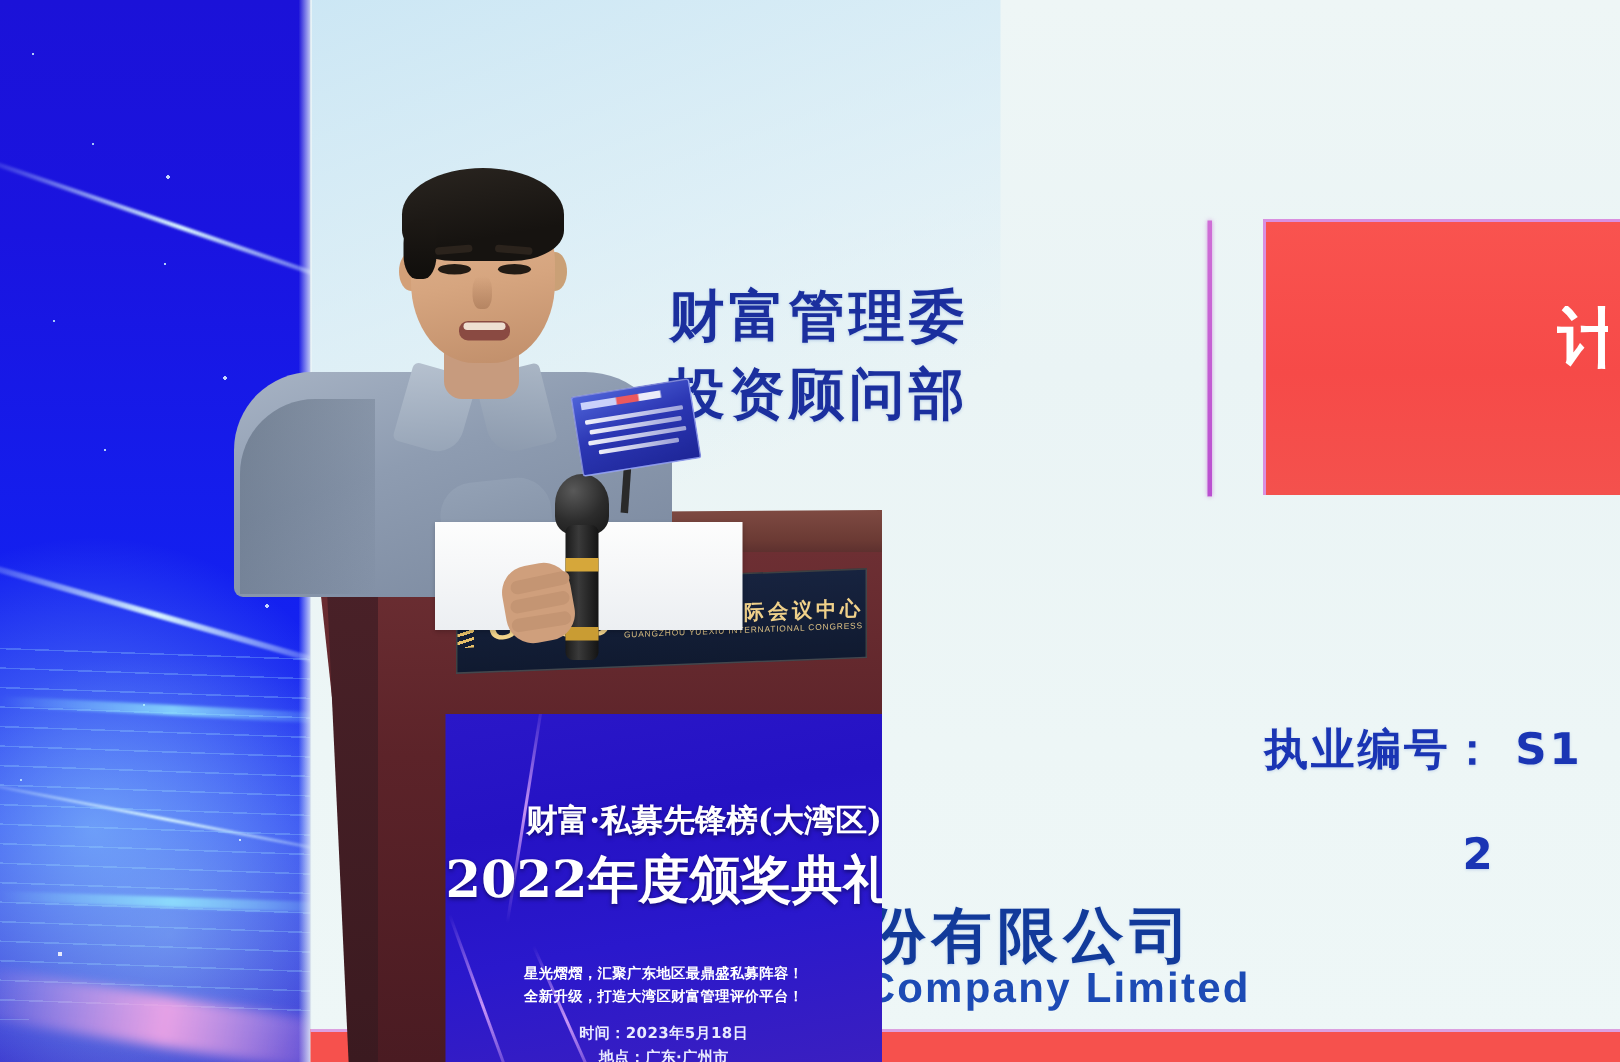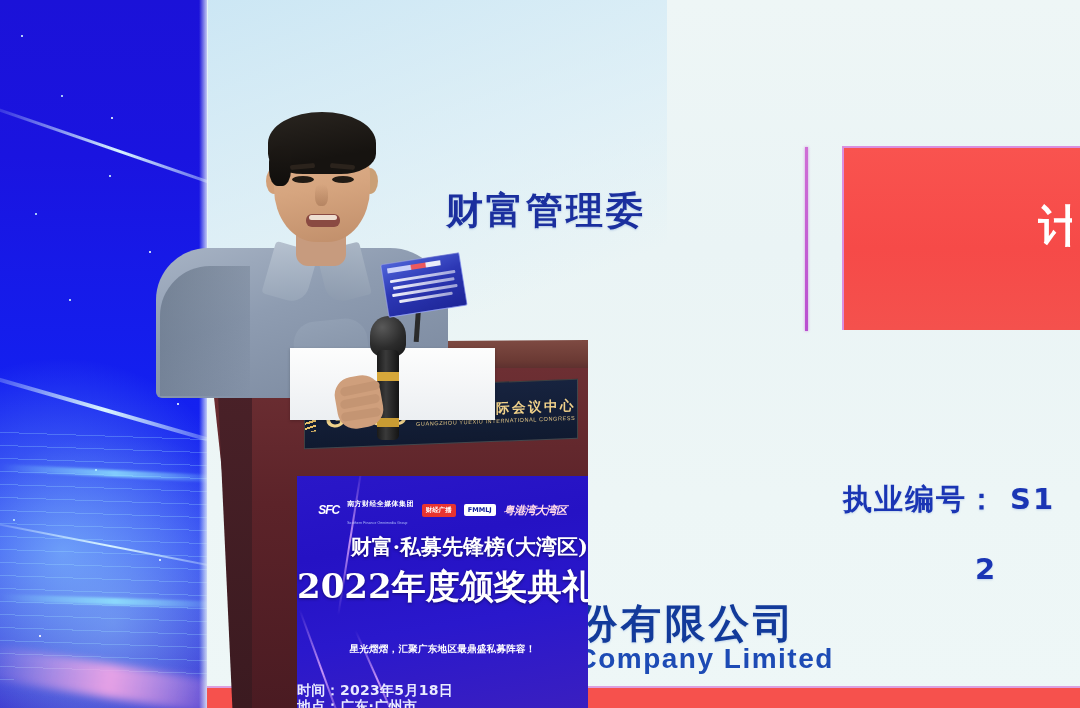--- a/index.html
+++ b/index.html
@@ -119,22 +119,22 @@
     font-family:"DejaVu Serif","Liberation Serif",serif;
     text-shadow:0 1px 3px rgba(0,0,40,.55);white-space:nowrap;}
   .bt1{top:57px;font-size:21px;letter-spacing:0px;}
   .bt2{top:88px;font-size:34px;letter-spacing:0px;}
   .bt3{top:124px;font-size:25px;letter-spacing:0px;}
 
   .b-sub{position:absolute;left:0;right:0;text-align:center;color:#fff;font-weight:700;
     font-size:9.5px;letter-spacing:.3px;font-family:"DejaVu Sans","Liberation Sans",sans-serif;white-space:nowrap;}
   .bs1{top:167px;}
   .bs2{top:182px;}
-  .b-meta{position:absolute;left:0;right:0;text-align:left;color:#e9eaff;font-weight:700;
-    font-size:14px;letter-spacing:.3px;font-family:"DejaVu Sans","Liberation Sans",sans-serif;white-space:nowrap;}
+  .b-meta{position:absolute;left:0;right:0;text-align:center;color:#e9eaff;font-weight:700;
+    font-size:10px;letter-spacing:.3px;font-family:"DejaVu Sans","Liberation Sans",sans-serif;white-space:nowrap;}
   .bm1{top:206px;}
   .bm2{top:222px;}
 
   
   .speaker{position:absolute;left:150px;top:98px;width:300px;height:290px;}
   .torso{position:absolute;left:6px;top:150px;width:292px;height:150px;
     background:linear-gradient(160deg,#a7b3c4 0%,#8e9cb1 40%,#79879d 100%);
     border-radius:52px 58px 6px 6px;}
   .torso-shadow{position:absolute;left:10px;top:168px;width:90px;height:130px;
     background:linear-gradient(120deg,rgba(60,75,95,.45),rgba(60,75,95,0));border-radius:50px 0 0 0;}
@@ -203,20 +203,21 @@
     <div class="led-bandcyan" style="top:470px;transform:rotate(3deg);"></div>
     <div class="led-bandcyan" style="top:598px;transform:rotate(2deg);"></div>
     <div class="led-pink"></div>
   </div>
 
   <div class="screen"></div>
   <div class="screen-tint"></div>
   <div class="wall-edge"></div>
 
   <div class="slide-cn dept-l1">财富管理委</div>
+  <div class="slide-cn dept-l2">投资顾问部</div>
 
   <div class="divider"></div>
 
   <div class="red-panel">
     <div class="red-glyph">计</div>
   </div>
 
   <div class="lic-line lic-1">执业编号： S1</div>
   <div class="lic-line lic-2">2</div>
 
@@ -238,35 +239,26 @@
         <div class="plaque-en">GUANGZHOU YUEXIU INTERNATIONAL CONGRESS CENTER</div>
       </div>
     </div>
   </div>
 
   <div class="banner">
     <div class="banner-ray" style="left:52px;top:-10px;height:150px;transform:rotate(9deg);"></div>
     <div class="banner-ray" style="left:24px;top:130px;height:130px;transform:rotate(-20deg);"></div>
     <div class="banner-ray" style="left:80px;top:150px;height:110px;transform:rotate(-24deg);"></div>
 
-    <div class="logo-row">
-      <span class="sfc-mark">SFC</span>
-      <span>
-        <span class="sfc-cn">南方财经全媒体集团</span><br>
-        <span class="sfc-en">Southern Finance Omnimedia Group</span>
-      </span>
-      <span class="badge-red">财经广播</span>
-      <span class="badge-white">FMMLJ</span>
-      <span class="calli">粤港湾大湾区</span>
-    </div>
 
     <div class="b-title bt1">财富·私募先锋榜(大湾区)</div>
     <div class="b-title bt2">2022年度颁奖典礼</div>
 
     <div class="b-sub bs1">星光熠熠，汇聚广东地区最鼎盛私募阵容！</div>
+    <div class="b-sub bs2">全新升级，打造大湾区财富管理评价平台！</div>
 
     <div class="b-meta bm1">时间：2023年5月18日</div>
     <div class="b-meta bm2">地点：广东·广州市</div>
   </div>
 
   <div class="speaker">
     <div class="torso"></div>
     <div class="torso-shadow"></div>
     <div class="collar-l"></div>
     <div class="collar-r"></div>

